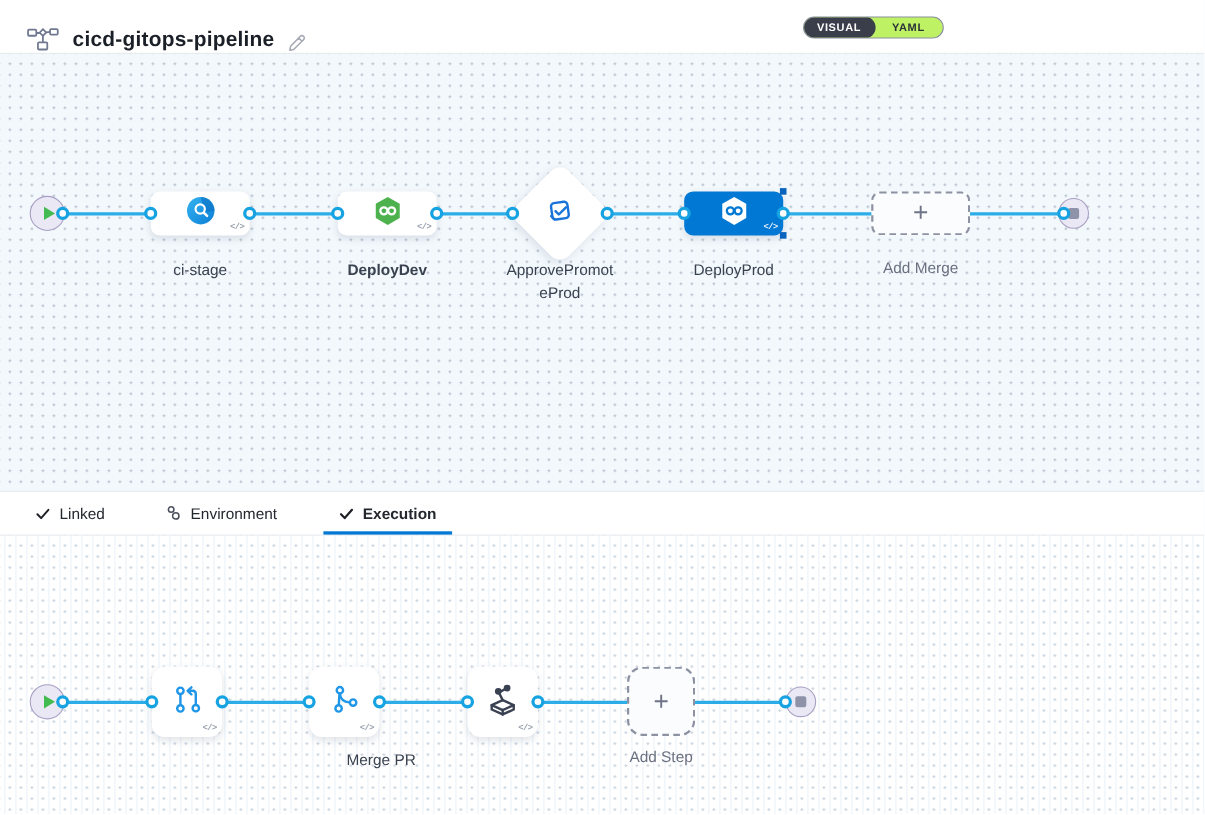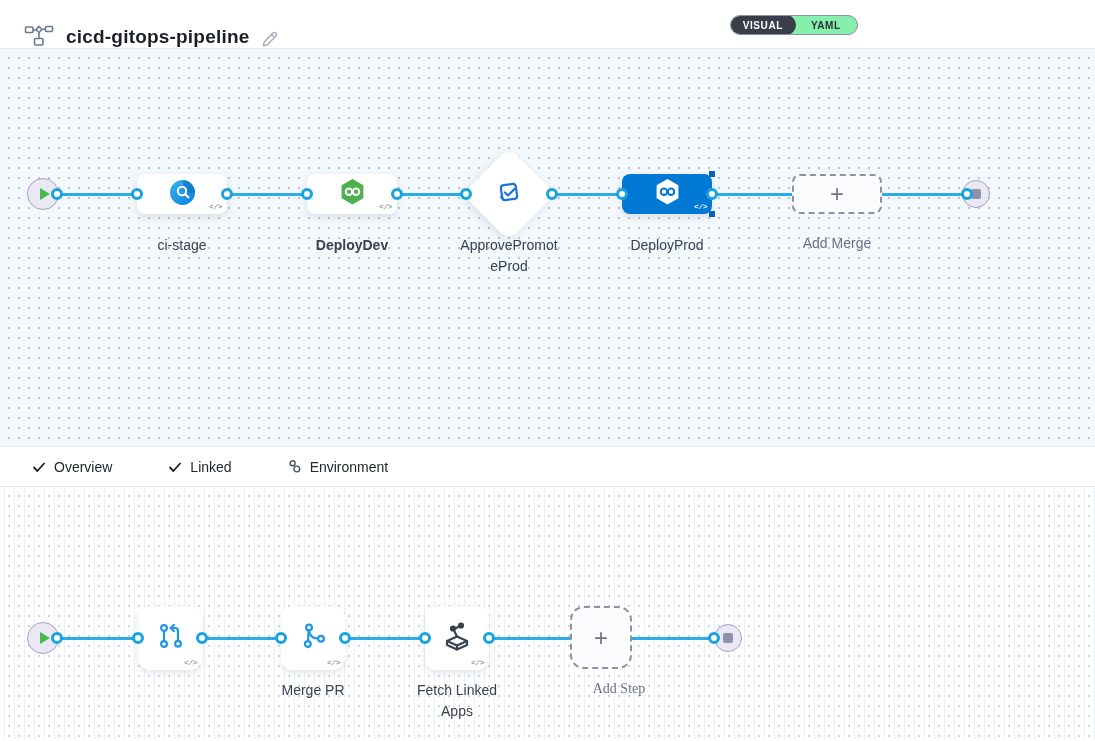--- a/index.html
+++ b/index.html
@@ -10,21 +10,21 @@
     position:relative; height:49px; background:#fff;
     border-bottom:1px solid #e6e8ec;
     display:flex; align-items:flex-end; padding-left:24px;
   }
   .header .pipe-icon { display:flex; margin-right:12px; }
   .header .title { font-size:19px; font-weight:700; color:#1b1f27; letter-spacing:.2px; }
   .header .edit-icon { margin-left:12px; display:flex; cursor:pointer; }
 
   .view-toggle {
     position:absolute; left:730px; top:15px; width:128px; height:20px;
-    border:1px solid #8b90a0; border-radius:10px; background:#86efac;
+    border:1px solid #8b90a0; border-radius:10px; background:#bef264;
     display:flex; align-items:stretch; overflow:hidden; cursor:pointer;
   }
   .view-toggle .seg {
     flex:1; display:flex; align-items:center; justify-content:center;
     font-size:10px; font-weight:700; letter-spacing:.6px; color:#2a2f3a;
   }
   .view-toggle .seg.active {
     background:#3a3e4b; color:#fff; border-radius:10px; margin:-1px; flex:1.05;
   }
 
@@ -229,38 +229,38 @@
   <div class="node-label muted" style="left:767px; top:184px; width:140px;">Add Merge</div>
 </div>
 
 <div class="tab-bar">
   <div class="tab">
     <span class="t-icon">
       <svg width="14" height="14" viewBox="0 0 14 14" fill="none" stroke="#1e2126" stroke-width="1.8" stroke-linecap="round" stroke-linejoin="round">
           <path d="M2 7.5 L5.4 11 L12 3.5"></path>
         </svg>
     </span>
-    <span>Overview</span>
-  </div>
-  <div class="tab">
-    <span class="t-icon">
-      <svg width="14" height="14" viewBox="0 0 14 14" fill="none" stroke="#1e2126" stroke-width="1.8" stroke-linecap="round" stroke-linejoin="round">
-          <path d="M2 7.5 L5.4 11 L12 3.5"></path>
-        </svg>
-    </span>
     <span>Linked</span>
   </div>
   <div class="tab">
     <span class="t-icon">
       <svg width="14" height="15" viewBox="0 0 14 15" fill="none" stroke="#4a4f5c" stroke-width="1.4">
         <circle cx="4.6" cy="4.2" r="2.5"></circle>
         <circle cx="8.8" cy="10" r="2.9"></circle>
       </svg>
     </span>
     <span>Environment</span>
+  </div>
+  <div class="tab active">
+    <span class="t-icon">
+      <svg width="14" height="14" viewBox="0 0 14 14" fill="none" stroke="#1e2126" stroke-width="2" stroke-linecap="round" stroke-linejoin="round">
+          <path d="M2 7.5 L5.4 11 L12 3.5"></path>
+        </svg>
+    </span>
+    <span>Execution</span>
   </div>
 </div>
 
 <div class="exec-canvas">
   <div class="wire" style="left:57px; top:150px; width:657px;"></div>
 
   <div class="start-node" style="left:27px; top:135px;">
     <span class="play-tri"></span>
   </div>
 
@@ -316,16 +316,15 @@
 
   <div class="port" style="left:57px;  top:151px;"></div>
   <div class="port" style="left:138px; top:151px;"></div>
   <div class="port" style="left:202px; top:151px;"></div>
   <div class="port" style="left:281px; top:151px;"></div>
   <div class="port" style="left:345px; top:151px;"></div>
   <div class="port" style="left:425px; top:151px;"></div>
   <div class="port" style="left:489px; top:151px;"></div>
   <div class="port" style="left:714px; top:151px;"></div>
 
-  <div class="node-label" style="left:248px; top:193px; width:130px;">Merge PR</div>
-  <div class="node-label" style="left:402px; top:193px; width:110px;">Fetch Linked Apps</div>
-  <div class="node-label muted" style="left:559px; top:191px; width:120px;font-family:Liberation Serif, serif;">Add Step</div>
+  <div class="node-label" style="left:248px; top:193px; width:130px;text-align:right;">Merge PR</div>
+  <div class="node-label muted" style="left:541px; top:191px; width:120px;">Add Step</div>
 </div>
 
 </body></html>

